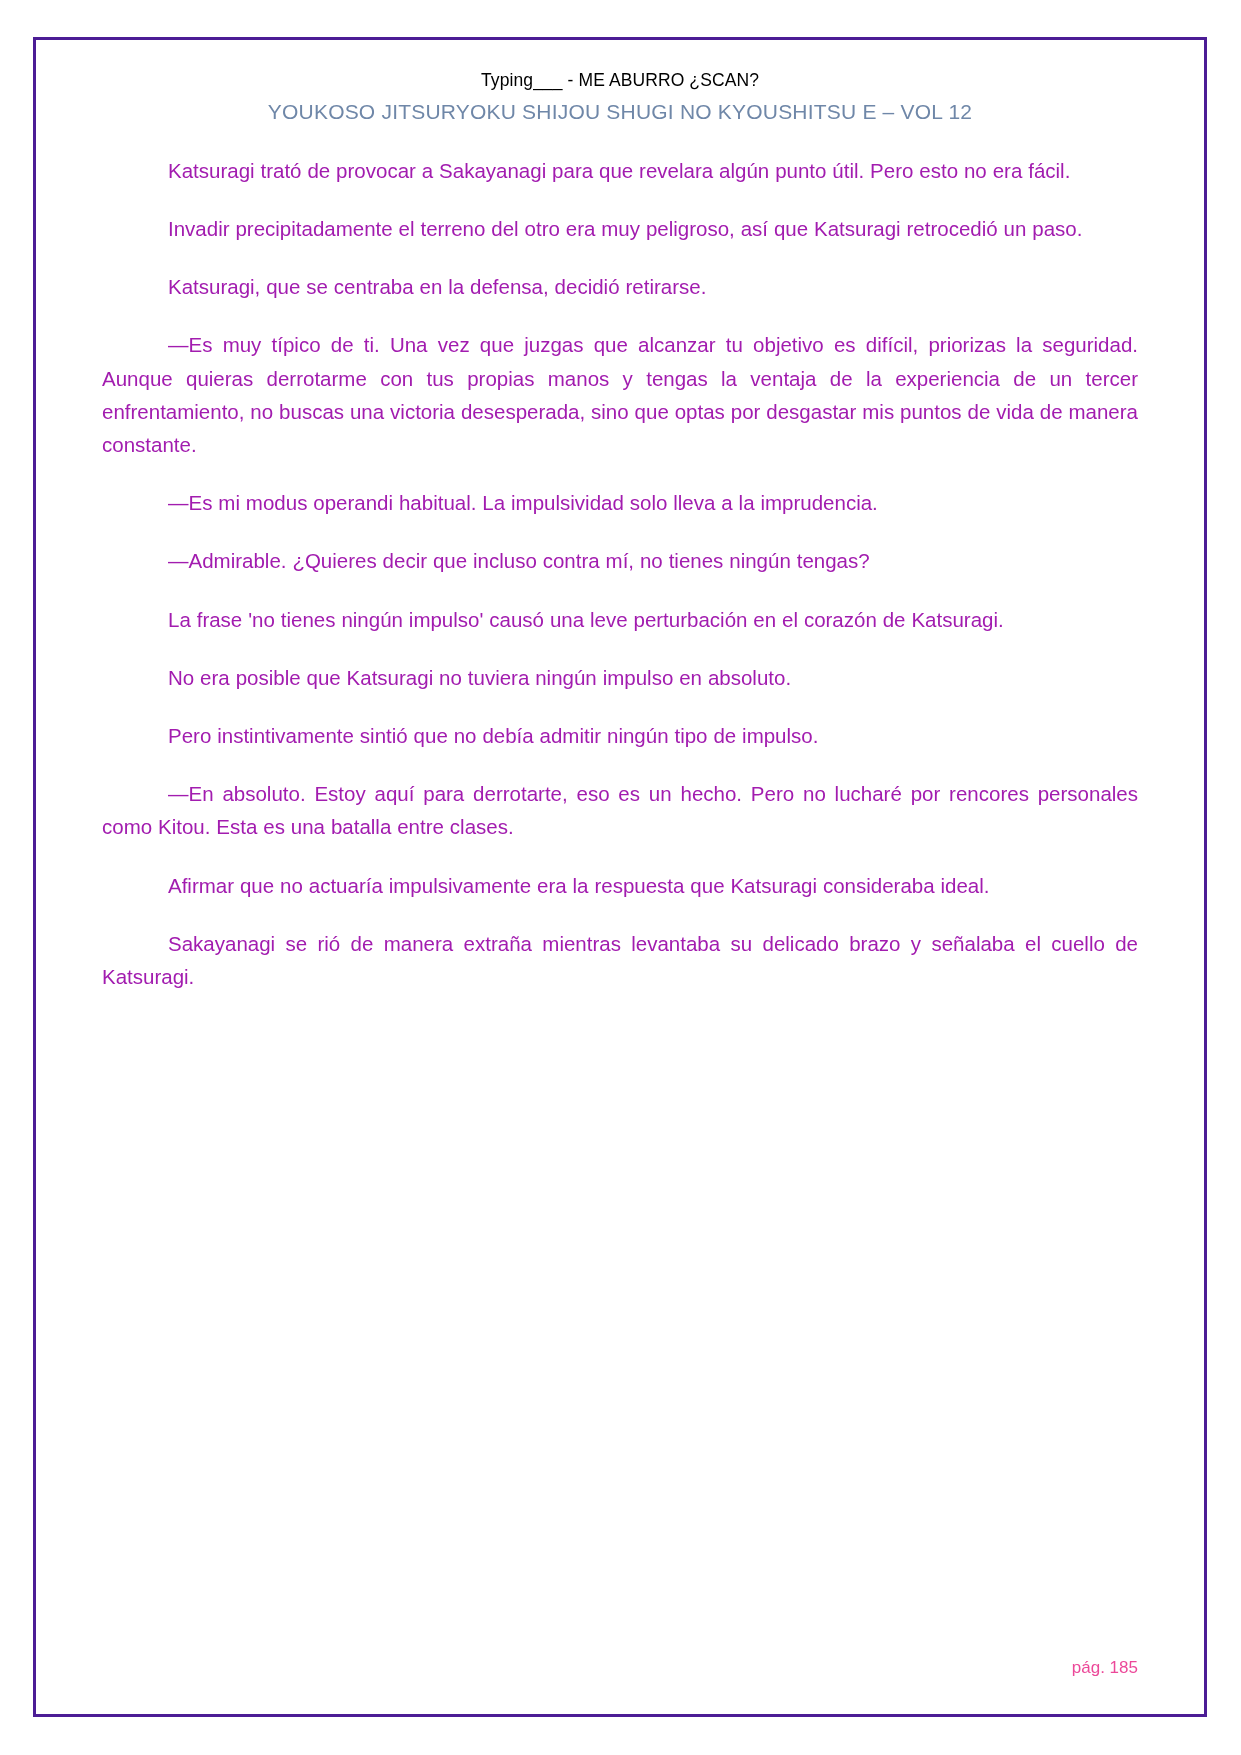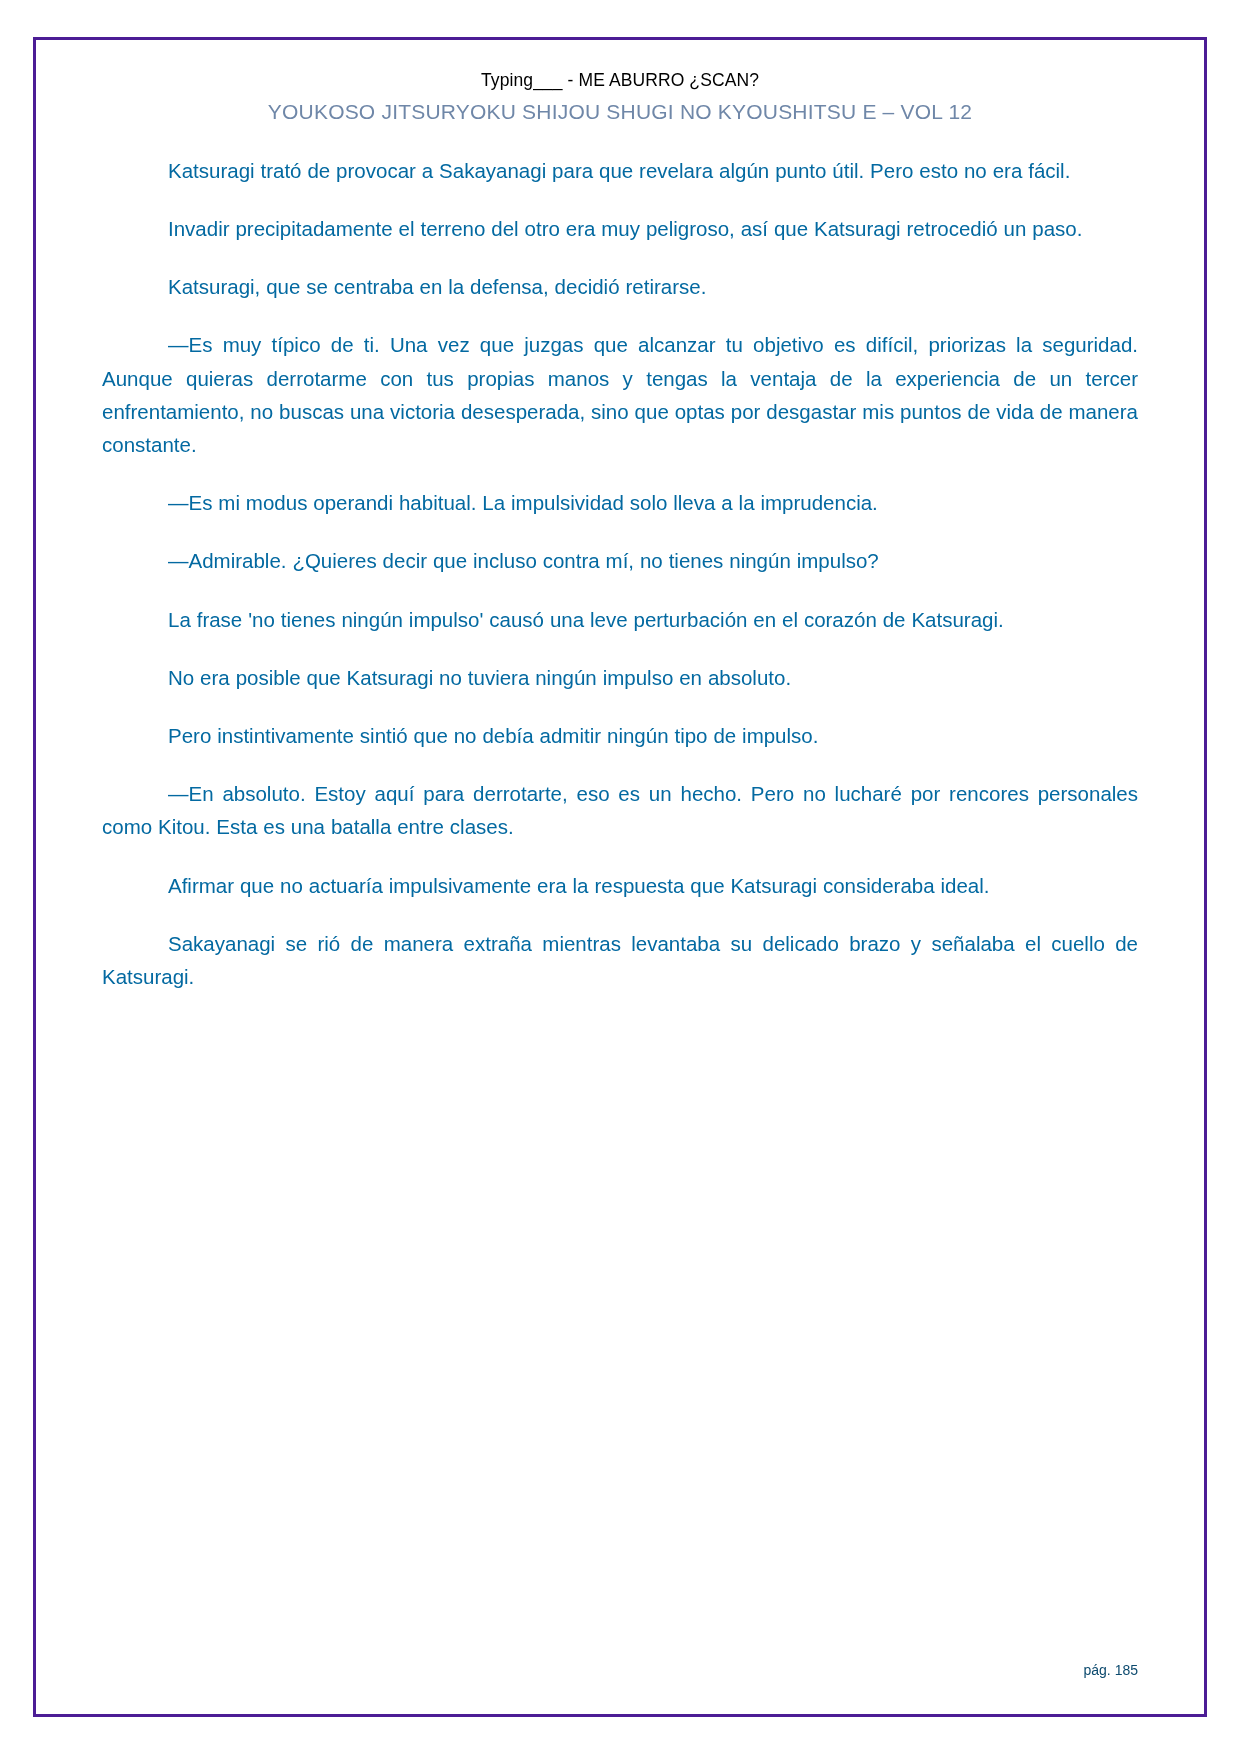--- a/index.html
+++ b/index.html
@@ -49,52 +49,52 @@
   }
   .body-text {
     margin-top: 26px;
   }
   p.para {
     margin: 0 0 25px 0;
     font-size: 20.5px;
     line-height: 1.62;
     text-align: justify;
     text-indent: 66px;
-    color: #0369a1;
+    color: #a21caf;
     word-spacing: 0.2px;
   }
   p.para:last-child {
     margin-bottom: 18px;
   }
   .footer {
     position: absolute;
     right: 66px;
     bottom: 36px;
-    font-size: 14px;
-    color: #0c4a6e;
+    font-size: 17px;
+    color: #ec4899;
   }
 </style>
 </head>
 <body>
 
 <div class="page">
   <div class="page-inner">
 
     <div class="hdr">
       <div class="hdr-line1">Typing___ - ME ABURRO ¿SCAN?</div>
       <div class="hdr-line2">YOUKOSO JITSURYOKU SHIJOU SHUGI NO KYOUSHITSU E – VOL 12</div>
     </div>
 
     <div class="body-text">
       <p class="para">Katsuragi trató de provocar a Sakayanagi para que revelara algún punto útil. Pero esto no era fácil.</p>
       <p class="para">Invadir precipitadamente el terreno del otro era muy peligroso, así que Katsuragi retrocedió un paso.</p>
       <p class="para">Katsuragi, que se centraba en la defensa, decidió retirarse.</p>
       <p class="para">—Es muy típico de ti. Una vez que juzgas que alcanzar tu objetivo es difícil, priorizas la seguridad. Aunque quieras derrotarme con tus propias manos y tengas la ventaja de la experiencia de un tercer enfrentamiento, no buscas una victoria desesperada, sino que optas por desgastar mis puntos de vida de manera constante.</p>
       <p class="para">—Es mi modus operandi habitual. La impulsividad solo lleva a la imprudencia.</p>
-      <p class="para">—Admirable. ¿Quieres decir que incluso contra mí, no tienes ningún impulso?</p>
+      <p class="para">—Admirable. ¿Quieres decir que incluso contra mí, no tienes ningún tengas?</p>
       <p class="para">La frase 'no tienes ningún impulso' causó una leve perturbación en el corazón de Katsuragi.</p>
       <p class="para">No era posible que Katsuragi no tuviera ningún impulso en absoluto.</p>
       <p class="para">Pero instintivamente sintió que no debía admitir ningún tipo de impulso.</p>
       <p class="para">—En absoluto. Estoy aquí para derrotarte, eso es un hecho. Pero no lucharé por rencores personales como Kitou. Esta es una batalla entre clases.</p>
       <p class="para">Afirmar que no actuaría impulsivamente era la respuesta que Katsuragi consideraba ideal.</p>
       <p class="para">Sakayanagi se rió de manera extraña mientras levantaba su delicado brazo y señalaba el cuello de Katsuragi.</p>
     </div>
 
     <div class="footer">pág. 185</div>
   </div>

